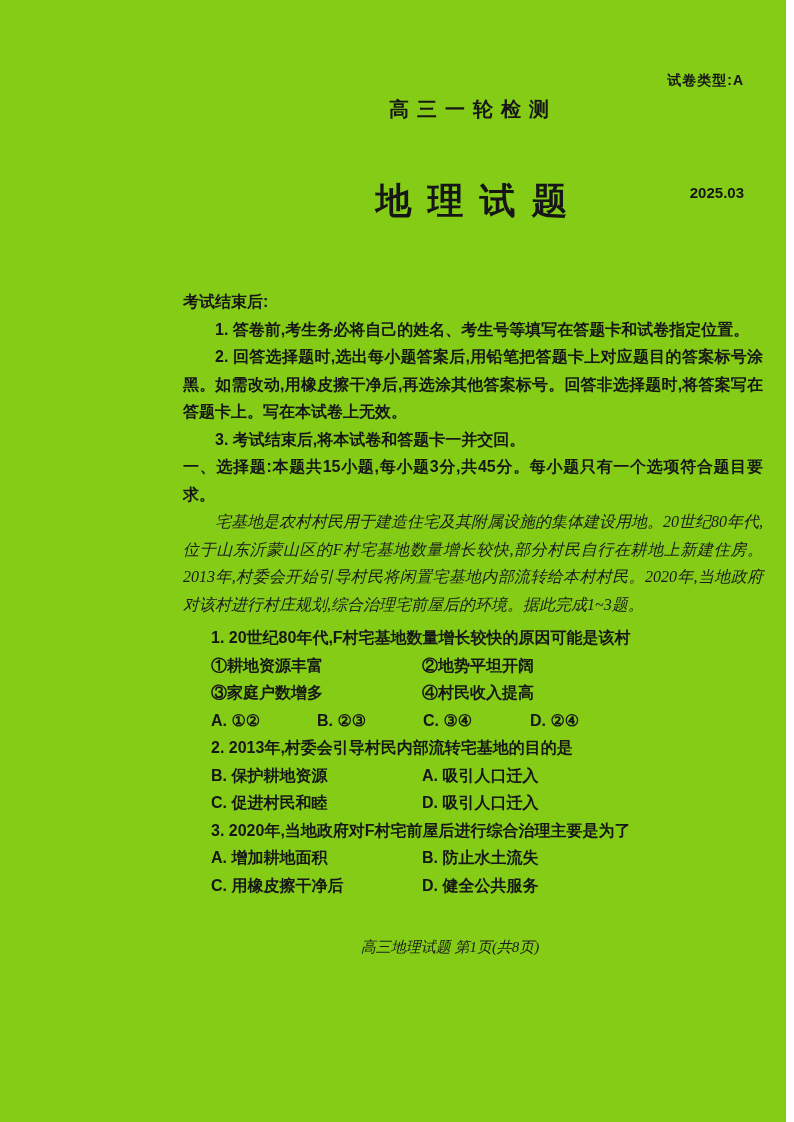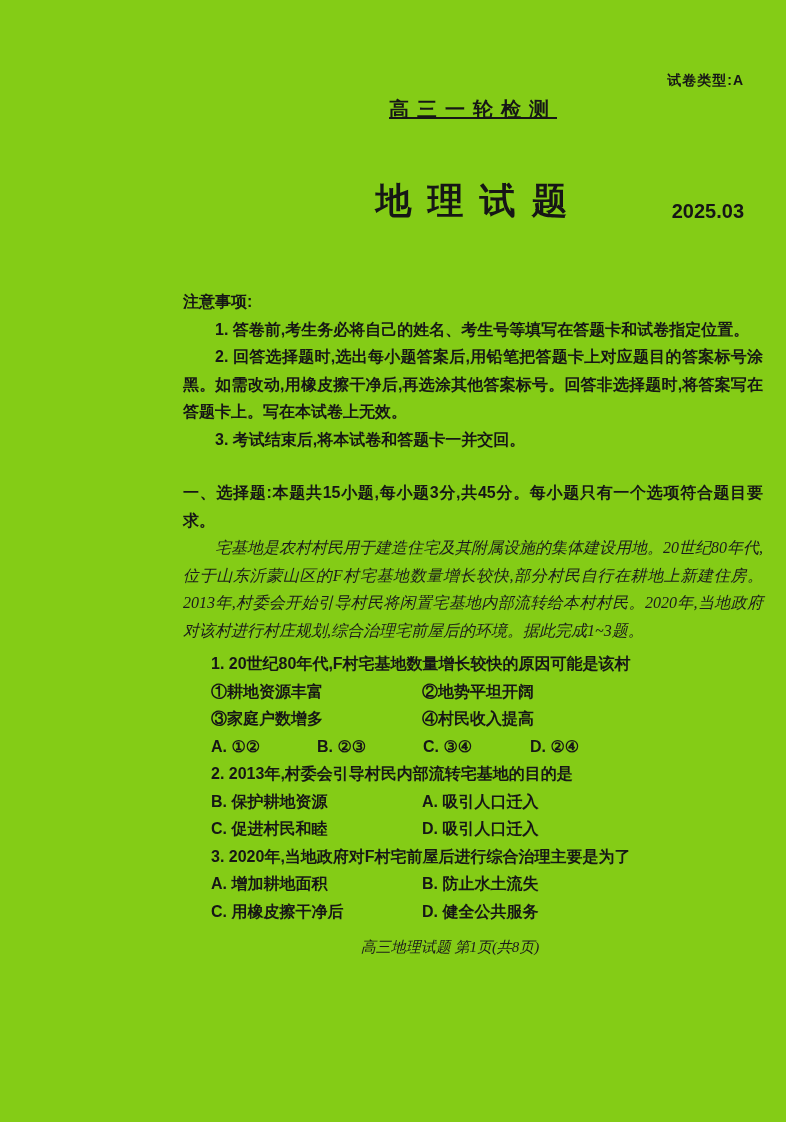--- a/index.html
+++ b/index.html
@@ -12,41 +12,40 @@
     overflow:hidden;
   }
   .paper-type {
     position:absolute; top:72px; right:42px;
     font-size:14px; font-weight:bold; letter-spacing:1px;
   }
   .subtitle {
     position:absolute; top:96px; left:183px; width:580px;
     text-align:center; font-size:20px; font-weight:bold;
     letter-spacing:8px;
-    text-decoration:underline;
   }
   .title {
     position:absolute; top:177px; left:183px; width:580px;
     text-align:center; font-size:36px; font-weight:bold;
     letter-spacing:3px;
   }
   .date {
-    position:absolute; top:200px; right:42px;
-    font-size:20px; font-weight:bold;
+    position:absolute; top:184px; right:42px;
+    font-size:15px; font-weight:bold;
   }
   .body {
     position:absolute; left:183px; top:288px; width:580px;
     font-size:16px; line-height:27.5px;
   }
   .body p { margin:0; }
   .notice-heading { font-weight:bold; }
   .notice-item {
     font-weight:bold; text-indent:2em; text-align:justify;
   }
-  .section { margin-top:26px; }
+  .section { }
   .section-heading { font-weight:bold; text-align:justify; }
   .passage {
     font-family:"Liberation Serif", serif;
     font-style:italic; font-weight:normal;
     text-indent:2em; text-align:justify;
     color:#1b1b1b;
   }
   .questions { margin-top:6px; padding-left:28px; }
   .stem { font-weight:bold; }
   .opt-grid-2 {
@@ -69,21 +68,21 @@
 
 <div class="page">
 
   <div class="paper-type">试卷类型:A</div>
   <div class="subtitle">高三一轮检测</div>
   <div class="title">地 理 试 题</div>
   <div class="date">2025.03</div>
 
   <div class="body">
 
-    <p class="notice-heading">注意事项:</p>
+    <p class="notice-heading">考试结束后:</p>
     <p class="notice-item">1. 答卷前,考生务必将自己的姓名、考生号等填写在答题卡和试卷指定位置。</p>
     <p class="notice-item">2. 回答选择题时,选出每小题答案后,用铅笔把答题卡上对应题目的答案标号涂黑。如需改动,用橡皮擦干净后,再选涂其他答案标号。回答非选择题时,将答案写在答题卡上。写在本试卷上无效。</p>
     <p class="notice-item">3. 考试结束后,将本试卷和答题卡一并交回。</p>
 
     <div class="section">
       <p class="section-heading">一、选择题:本题共15小题,每小题3分,共45分。每小题只有一个选项符合题目要求。</p>
       <p class="passage">宅基地是农村村民用于建造住宅及其附属设施的集体建设用地。20世纪80年代,位于山东沂蒙山区的F村宅基地数量增长较快,部分村民自行在耕地上新建住房。2013年,村委会开始引导村民将闲置宅基地内部流转给本村村民。2020年,当地政府对该村进行村庄规划,综合治理宅前屋后的环境。据此完成1~3题。</p>
 
       <div class="questions">
 

